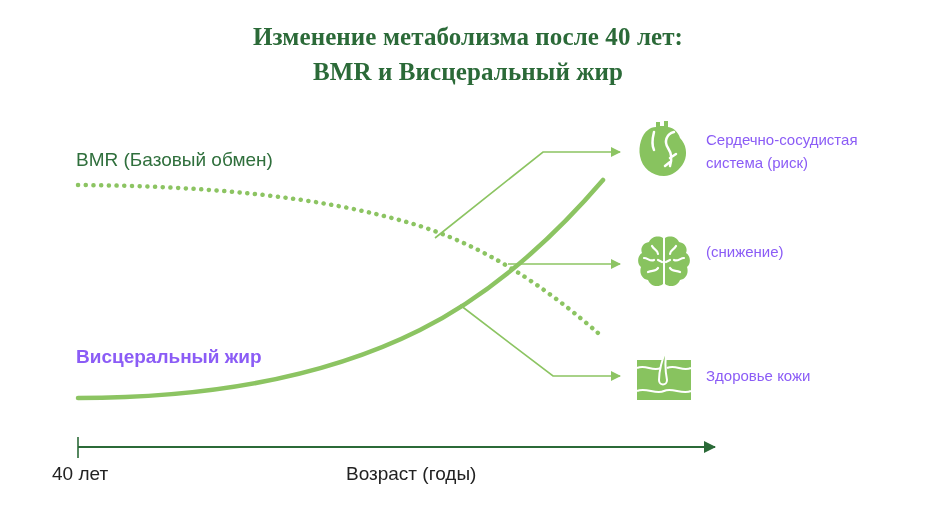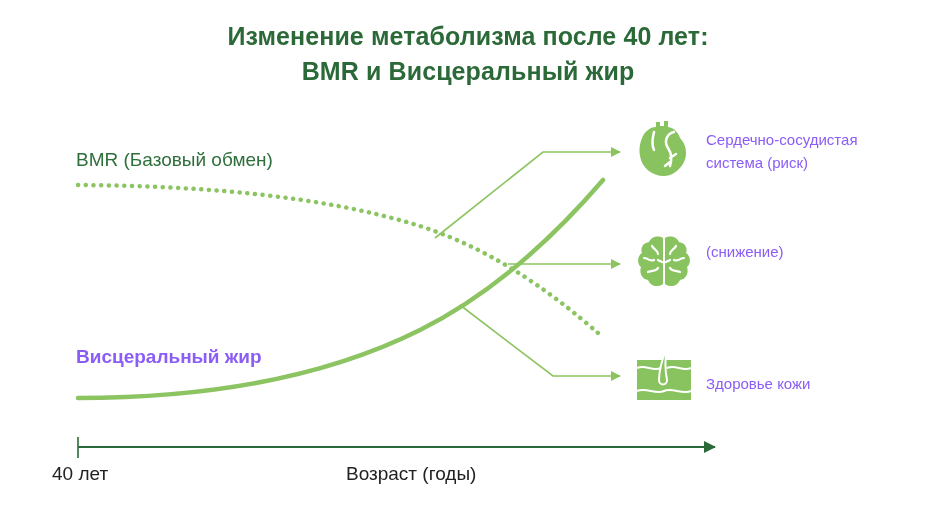--- a/index.html
+++ b/index.html
@@ -1,17 +1,17 @@
 <!DOCTYPE html>
 <html><head>
   <meta charset="utf-8">
   <style>
     html, body { margin: 0; padding: 0; background: #ffffff; }
     body { width: 936px; height: 510px; position: relative; overflow: hidden; font-family: "Liberation Sans", sans-serif; }
-    .title { position: absolute; left: 0; width: 936px; text-align: center; color: #2b6a38; font-family: Liberation Sans, sans-serif; font-weight: bold; font-size: 25px; line-height: 35px; top: 19px; letter-spacing: 0.1px; }
+    .title { position: absolute; left: 0; width: 936px; text-align: center; color: #2b6a38; font-family: Liberation Serif, serif; font-weight: bold; font-size: 25px; line-height: 35px; top: 19px; letter-spacing: 0.1px; }
     .title span { display: block; }
     svg.canvas { position: absolute; left: 0; top: 0; }
     .bmr-label { position: absolute; left: 76px; top: 149px; font-size: 19px; color: #2f6f3c; text-align: right; }
     .fat-label { position: absolute; left: 76px; top: 346px; font-size: 19px; font-weight: bold; color: #8b5cf6; }
     .axis-start { position: absolute; left: 52px; top: 463px; font-size: 19px; color: #222; }
     .axis-title { position: absolute; left: 330px; top: 463px; font-size: 19px; color: #222; margin-left: 16px; }
     .effect { position: absolute; left: 706px; font-size: 15px; line-height: 23px; color: #8b5cf6; }
     .effect span { display: block; white-space: nowrap; }
     .icon { position: absolute; left: 634px; width: 60px; height: 60px; }
   </style>
@@ -73,15 +73,15 @@
   <path d="M25,36 C25,28 27,18 33,3 C31,14 31,26 33,36 C33,42 25,42 25,36 Z" fill="#88c35f" stroke="#ffffff" stroke-width="2"></path>
 </svg>
 
 <div class="effect" style="top:128px">
   <span>Сердечно-сосудистая</span>
   <span>система (риск)</span>
 </div>
 <div class="effect" style="top:240px">
   <span>(снижение)</span>
 </div>
-<div class="effect" style="top:372px">
+<div class="effect" style="top:364px">
   <span>Здоровье кожи</span>
 </div>
 
 </body></html>

